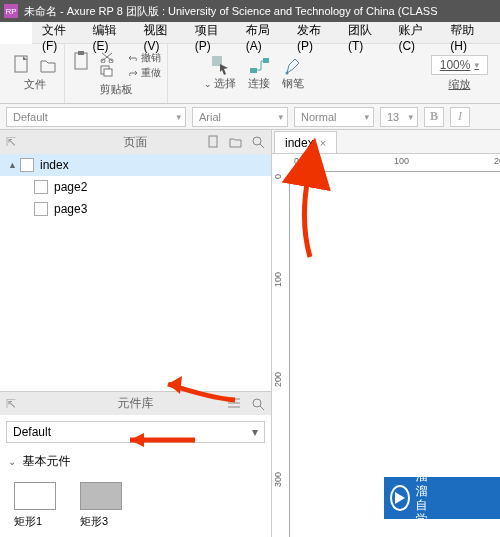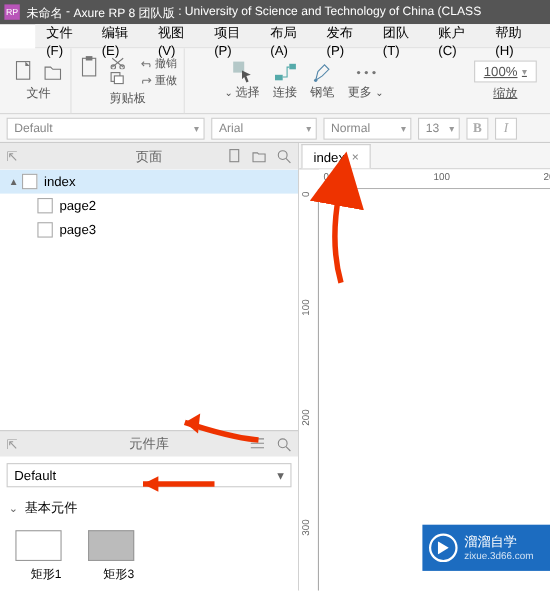--- a/index.html
+++ b/index.html
@@ -52,21 +52,21 @@
 
 
 .libhdr { height: 24px; background: #eaeaea; display: flex; align-items: center; font-size: 12px; color: #666; padding: 0 6px; position: relative; border-top: 1px solid #ccc; }
 .libhdr .ptitle { position: absolute; left: 50%; transform: translateX(-50%); }
 .libhdr .hicons { margin-left: auto; display: flex; gap: 10px; }
 .libcombo { margin: 6px; border: 1px solid #ccc; height: 22px; display: flex; align-items: center; padding: 0 6px; font-size: 12px; position: relative; background:#fff;}
 .libcombo::after { content: "▾"; position: absolute; right: 6px; color:#666;}
 .libsection { font-size: 12px; padding: 4px 8px; display: flex; align-items: center; gap: 6px; }
 .libsection .chev { font-size: 10px; color: #666; }
 .shapes { display: flex; gap: 24px; padding: 8px 14px; }
-.shapecell { display: flex; flex-direction: column; align-items: flex-end; font-size: 11px; gap: 4px; }
+.shapecell { display: flex; flex-direction: column; align-items: flex-start; font-size: 11px; gap: 4px; }
 .shape { width: 42px; height: 28px; border: 1px solid #999; }
 .shape.s1 { background: #fff; }
 .shape.s2 { background: #eee; }
 .shape.s3 { background: #bbb; }
 
 
 .canvas { flex: 1; position: relative; background: #fff; }
 .tabbar { height: 24px; border-bottom: 1px solid #ccc; display: flex; align-items: flex-end; background:#f5f5f5;}
 .tab { height: 22px; padding: 0 10px 0 10px; font-size: 12px; display: flex; align-items: center; gap: 6px; background: #fff; border: 1px solid #ccc; border-bottom: none; margin-left:2px;}
 .tab .close { font-size: 11px; color: #888; }
@@ -76,21 +76,21 @@
 .ruler-v .vtick { position: absolute; left: 1px; writing-mode: vertical-rl; transform: rotate(180deg); }
 .canvasbody { position: absolute; left: 18px; top: 42px; right: 0; bottom: 0; background: #fff; }
 
 
 .arrow { position: absolute; pointer-events: none; }
 .arrow svg { overflow: visible; }
 
 
 .badge { position: absolute; right: 0; bottom: 18px; width: 116px; height: 42px; background: #1c6cc0; color: #fff; font-size: 12px; display: flex; align-items: center; padding: 0 6px; gap: 6px;}
 .badge .play { width: 26px; height: 26px; border: 2px solid #fff; border-radius: 50%; display:flex;align-items:center;justify-content:center;}
-.badge .txt { display:flex; flex-direction:column; line-height:1.2;}
+.badge .txt { display:flex; flex-direction:row; line-height:1.2;}
 .badge .sub { font-size: 9px; opacity: 0.8; }
 
 
 svg { display:block; }
 </style>
 </head>
 <body>
 
 <div class="titlebar">
   <div class="appicon">RP</div>
@@ -200,30 +200,20 @@
   <div class="toolgroup" style="border:none">
     <div class="ticon">
         <svg width="20" height="22">
           <path d="M4 18 L6 10 L12 4 L16 8 L10 14 Z" fill="none" stroke="#58a"></path>
           <circle cx="4" cy="18" r="1.5" fill="#58a"></circle>
         </svg>
       </div>
     <div class="label">钢笔</div>
   </div>
 
-  <div class="toolgroup" style="border:none">
-    <div class="ticon">
-        <svg width="22" height="10">
-          <circle cx="4" cy="5" r="1.5" fill="#777"></circle>
-          <circle cx="11" cy="5" r="1.5" fill="#777"></circle>
-          <circle cx="18" cy="5" r="1.5" fill="#777"></circle>
-        </svg>
-      </div>
-    <div class="label"><span>更多</span> <span style="font-size:9px">⌄</span></div>
-  </div>
 
   <div style="flex:1"></div>
 
   <div class="toolgroup" style="border:none">
     <div class="zoombox">
         <span>100%</span>
         <span style="font-size:9px;color:#999">▾</span>
       </div>
     <div class="zoomlabel">缩放</div>
   </div>

